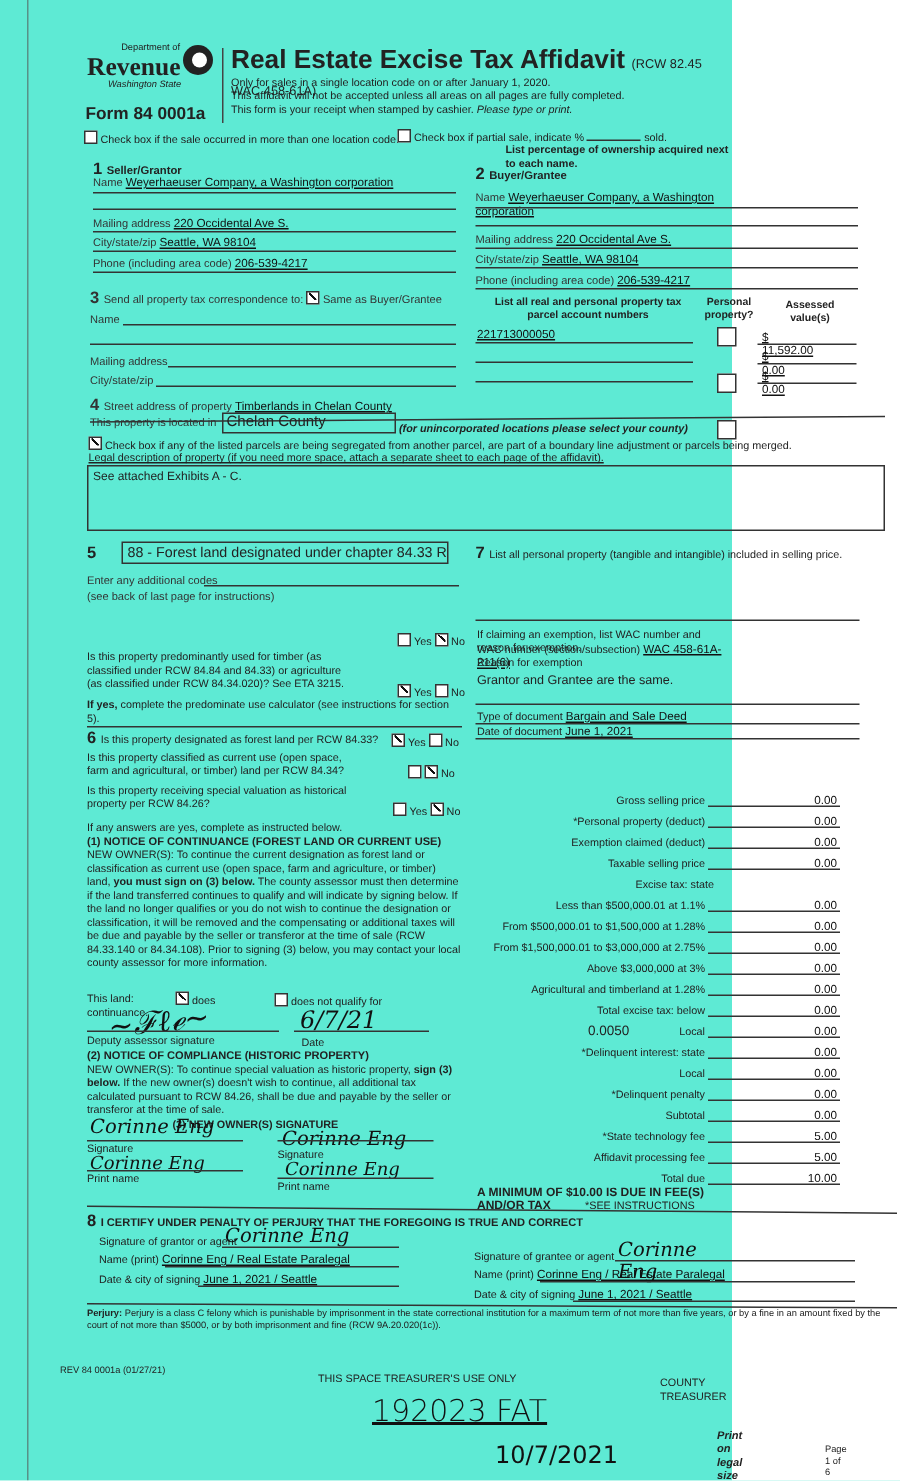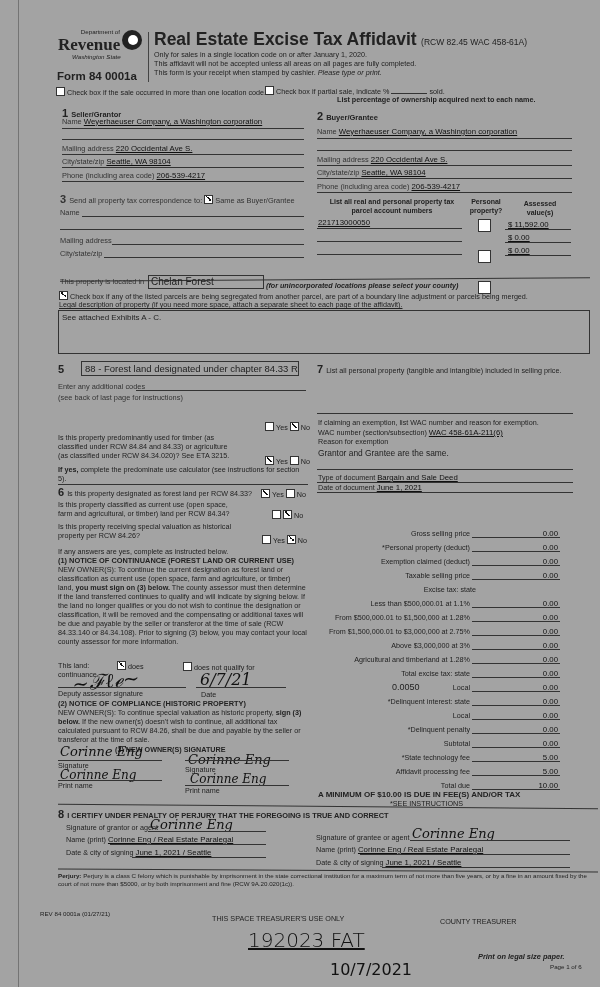--- a/index.html
+++ b/index.html
@@ -1,17 +1,17 @@
 <!DOCTYPE html>
 <html><head>
 <meta charset="utf-8">
 <style>
   html,body{margin:0;padding:0;background:#fff;}
   body{width:600px;height:987px;position:relative;overflow:hidden;font-family:"Liberation Sans",sans-serif;color:#222;}
-  .page{position:absolute;left:0;top:0;width:600px;height:987px;background:#a3a3a3;}
+  .page{position:absolute;left:0;top:0;width:488px;height:987px;background:#5eead4;}
   .edge{position:absolute;left:18px;top:0;width:1px;height:987px;background:#555;opacity:.6;}
   .abs{position:absolute;}
   .small{font-size:7.2px;line-height:9px;}
   .tiny{font-size:6.2px;line-height:7.5px;}
   .lbl{font-size:7.4px;color:#333;}
   .val{font-family:"Liberation Sans",sans-serif;font-size:7.8px;text-decoration:underline;color:#111;}
   .line{position:absolute;height:1px;background:#333;}
   .cb{display:inline-block;width:7px;height:7px;border:1px solid #333;vertical-align:-1px;margin-right:2px;position:relative;background:#fff;}
   .cb.checked::after{content:"";position:absolute;left:1px;top:0px;width:5px;height:5px;background:linear-gradient(45deg,transparent 40%,#111 40%,#111 60%,transparent 60%);}
   .cb.big{width:11px;height:11px;}
@@ -94,23 +94,24 @@
 
   <div class="abs bold" style="left:322px;top:197px;width:140px;text-align:center;font-size:7px;line-height:9px;">List all real and personal property tax parcel account numbers</div>
   <div class="abs bold" style="left:466px;top:197px;width:40px;text-align:center;font-size:7px;line-height:9px;">Personal property?</div>
   <div class="abs bold" style="left:512px;top:199px;width:56px;text-align:center;font-size:7px;line-height:9px;">Assessed value(s)</div>
   <div id="parcel-rows">
       <div><div class="abs val" style="left:318px;top:218px;">221713000050</div><div class="line" style="left:317px;top:228px;width:145px;"></div><span class="abs cb big" style="left:478px;top:217px;"></span><div class="abs val" style="left:508px;top:220px;">$ 11,592.00</div><div class="line" style="left:505px;top:229px;width:66px;"></div></div>
       <div><div class="abs val" style="left:318px;top:231px;"></div><div class="line" style="left:317px;top:241px;width:145px;"></div><span class="abs cb big" style="left:478px;top:230px;"></span><div class="abs val" style="left:508px;top:233px;">$ 0.00</div><div class="line" style="left:505px;top:242px;width:66px;"></div></div>
       <div><div class="abs val" style="left:318px;top:244px;"></div><div class="line" style="left:317px;top:254px;width:145px;"></div><span class="abs cb big" style="left:478px;top:243px;"></span><div class="abs val" style="left:508px;top:246px;">$ 0.00</div><div class="line" style="left:505px;top:255px;width:66px;"></div></div>
     </div>
 
+  <div class="abs lbl" style="left:60px;top:264px;"><span class="secnum">4</span><span>Street address of property</span> <span class="val">Timberlands in Chelan County</span></div>
   <div class="line" style="left:60px;top:279px;width:530px;transform:rotate(-0.4deg);"></div>
   <div class="abs lbl" style="left:60px;top:277px;">This property is located in</div>
-  <div class="abs" style="left:148px;top:275px;width:112px;height:12px;border:1px solid #333;font-size:10px;line-height:12px;padding-left:2px;">Chelan Forest</div>
+  <div class="abs" style="left:148px;top:275px;width:112px;height:12px;border:1px solid #333;font-size:10px;line-height:12px;padding-left:2px;">Chelan County</div>
   <div class="abs small bold" style="left:266px;top:281px;font-style:italic;">(for unincorporated locations please select your county)</div>
   <div class="abs small" style="left:59px;top:291px;width:540px;"><span class="cb checked"></span><span>Check box if any of the listed parcels are being segregated from another parcel, are part of a boundary line adjustment or parcels being merged.</span></div>
   <div class="abs small" style="left:59px;top:300px;text-decoration:underline;text-decoration-thickness:0.5px;">Legal description of property (if you need more space, attach a separate sheet to each page of the affidavit).</div>
   <div class="abs" style="left:58px;top:310px;width:532px;height:44px;border:1px solid #333;font-size:8px;padding:2px 3px;box-sizing:border-box;">See attached Exhibits A - C.</div>
 
   <div class="abs bold" style="left:58px;top:363px;font-size:11px;">5</div>
   <div class="abs" style="left:81px;top:361px;width:213px;height:13px;border:1px solid #333;font-size:9.5px;line-height:13px;padding-left:3px;white-space:nowrap;overflow:hidden;">88 - Forest land designated under chapter 84.33 R</div>
   <div class="abs lbl" style="left:58px;top:382px;">Enter any additional codes</div>
   <div class="line" style="left:136px;top:390px;width:170px;"></div>
   <div class="abs lbl" style="left:58px;top:393px;">(see back of last page for instructions)</div>
@@ -210,21 +211,21 @@
         <div class="abs small right" style="left:300px;width:170px;top:641px;">Above $3,000,000 at 3%</div>
         <div class="line" style="left:472px;top:649px;width:88px;"></div>
         <div class="abs val right" style="left:500px;width:58px;top:641px;text-decoration:none;">0.00</div>
       </div>
       <div>
         <div class="abs small right" style="left:300px;width:170px;top:655px;">Agricultural and timberland at 1.28%</div>
         <div class="line" style="left:472px;top:663px;width:88px;"></div>
         <div class="abs val right" style="left:500px;width:58px;top:655px;text-decoration:none;">0.00</div>
       </div>
       <div>
-        <div class="abs small right" style="left:300px;width:170px;top:669px;">Total excise tax: state</div>
+        <div class="abs small right" style="left:300px;width:170px;top:669px;">Total excise tax: below</div>
         <div class="line" style="left:472px;top:677px;width:88px;"></div>
         <div class="abs val right" style="left:500px;width:58px;top:669px;text-decoration:none;">0.00</div>
       </div>
       <div>
         <div class="abs small right" style="left:300px;width:170px;top:683px;">Local</div>
         <div class="line" style="left:472px;top:691px;width:88px;"></div>
         <div class="abs val right" style="left:500px;width:58px;top:683px;text-decoration:none;">0.00</div>
         <div class="abs" style="left:392px;top:682px;font-size:9px;">0.0050</div>
       </div>
       <div>

